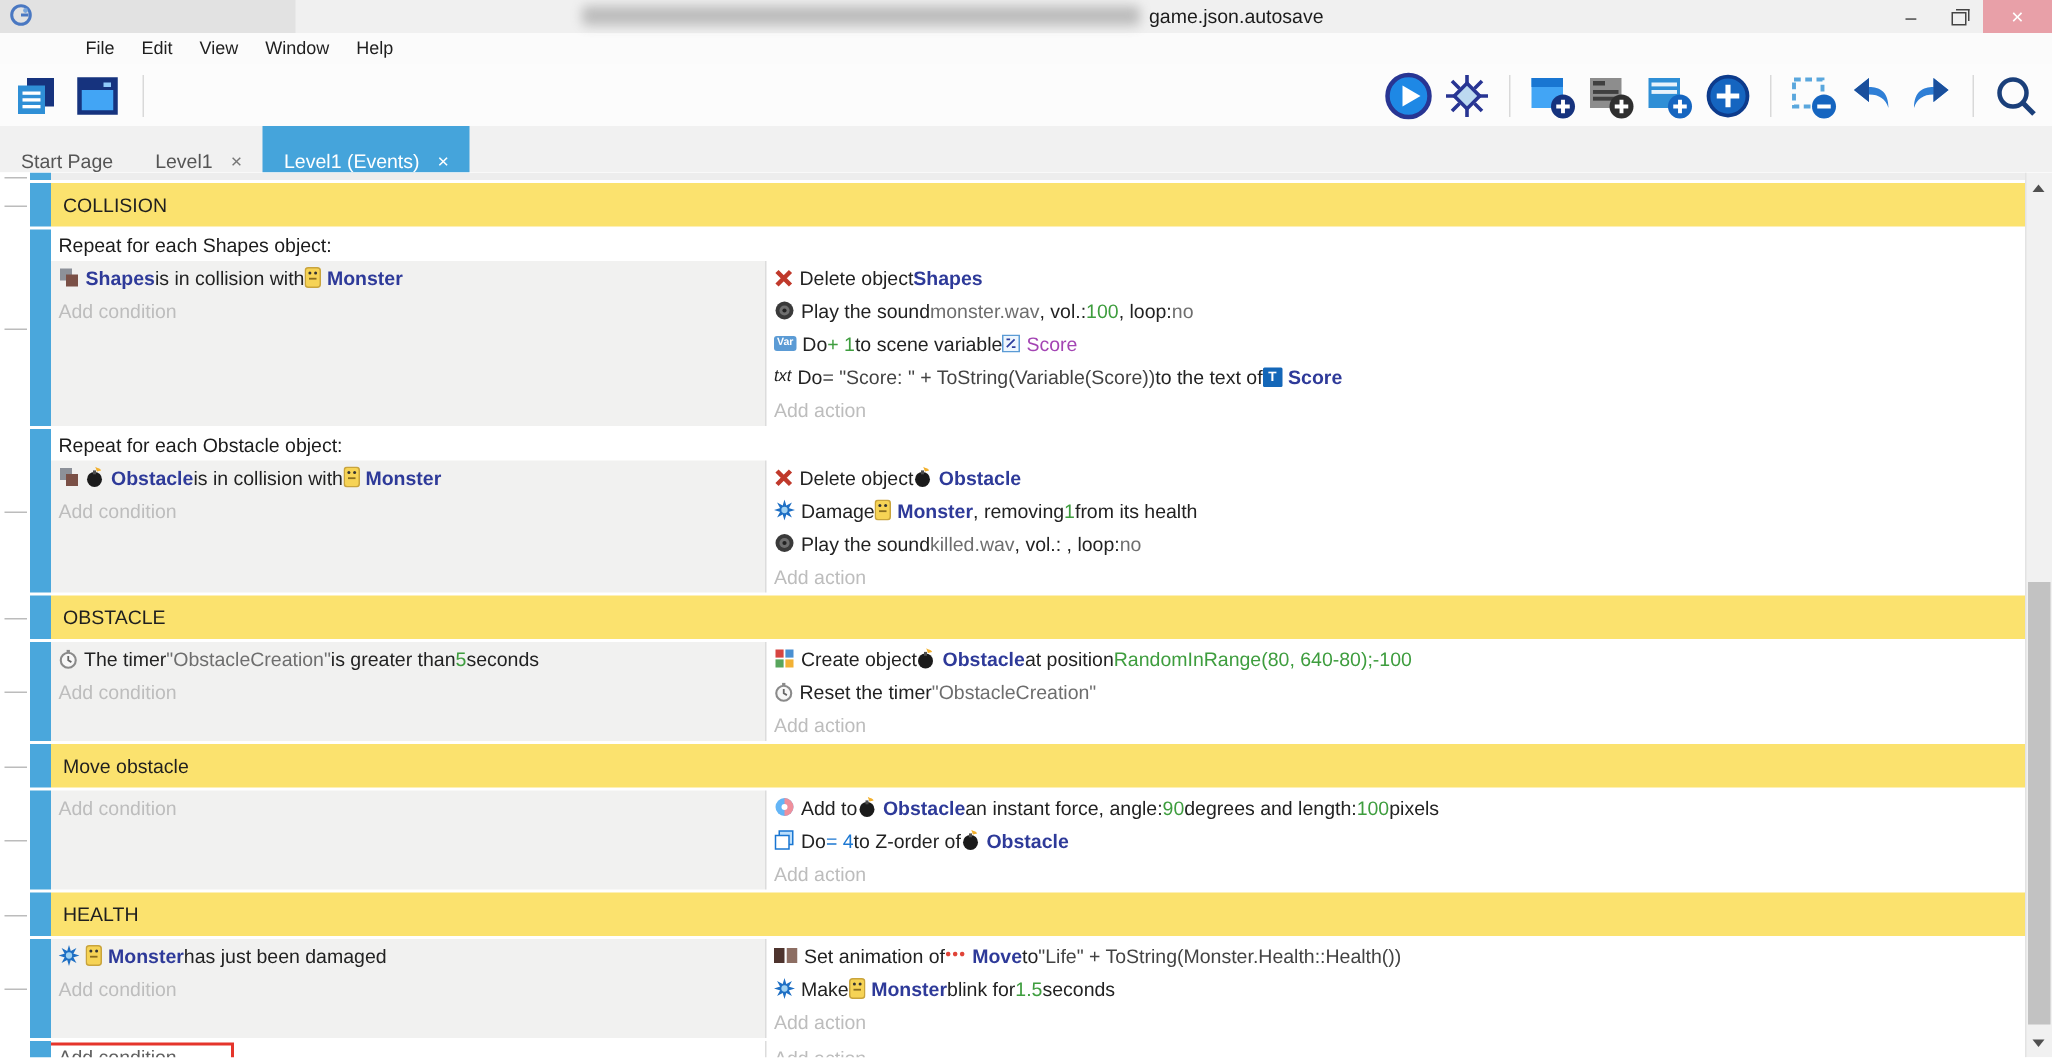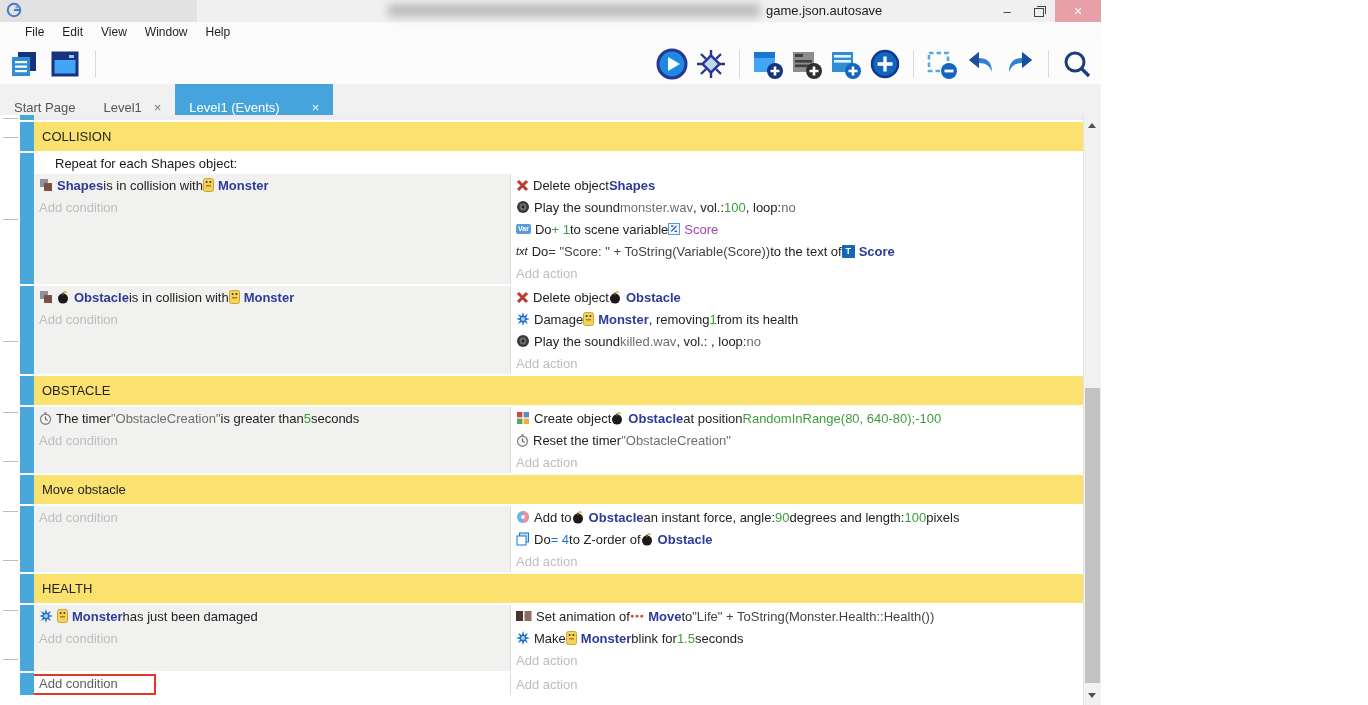--- a/index.html
+++ b/index.html
@@ -1,65 +1,65 @@
 <!DOCTYPE html>
 <html style="--tab_active: #45a4db; --event_bar: #4aa7dc; --comment_bg: #fbe26e; --object: #2e3a99; --number: #3e9d3e; --variable: #a344b3;"><head>
 <meta charset="utf-8">
 <style>
   html,body{margin:0;padding:0;}
   body{
     width:1368px;height:705px;overflow:hidden;background:#fff;
     font-family:"Liberation Sans","DejaVu Sans",sans-serif;
     -webkit-font-smoothing:antialiased;
   }
-  .window{width:1101px;height:705px;display:flex;flex-direction:column;position:relative;}
+  .window{width:1368px;height:705px;display:flex;flex-direction:column;position:relative;}
 
   
   .titlebar{height:22px;background:#f0f0f0;position:relative;flex-shrink:0;}
   .titlebar-left{position:absolute;left:0;top:0;width:197px;height:22px;background:#e2e2e2;}
   .app-logo{position:absolute;left:6px;top:2px;width:16px;height:16px;}
   .title-blur{position:absolute;left:388px;top:4px;width:372px;height:13px;background:#7d7d7d;opacity:.45;filter:blur(4px);border-radius:3px;}
   .title-text{position:absolute;left:766px;top:3px;font-size:13px;color:#1c1c1c;white-space:nowrap;}
   .win-controls{position:absolute;right:0;top:0;height:22px;display:flex;}
   .wbtn{width:32px;height:22px;border:none;background:transparent;display:flex;align-items:center;justify-content:center;font-size:13px;color:#333;padding:0;font-family:inherit;}
   .wbtn .restore-glyph{width:8px;height:7px;border:1px solid #444;position:relative;background:#f0f0f0;margin-top:2px;}
   .wbtn .restore-glyph::before{content:"";position:absolute;left:2px;top:-3px;width:8px;height:7px;border:1px solid #444;border-bottom:none;border-left:none;}
   .wbtn.close{width:46px;background:#e8a0a8;color:#fff;font-size:14px;}
 
   
   .menubar{height:21px;background:#fbfbfb;display:flex;align-items:center;flex-shrink:0;}
   .menu-item{font-size:12px;color:#1e1e1e;padding:0 9px;line-height:21px;}
-  .menu-item:first-child{padding-left:25px;}
+  .menu-item:first-child{padding-left:9px;margin-left:48px;}
 
   
   .toolbar{height:41px;background:#fcfcfc;display:flex;align-items:center;justify-content:space-between;flex-shrink:0;}
   .tb-group{display:flex;align-items:center;height:100%;}
   .tb-left{margin-left:8px;gap:9px;}
   .tb-right{margin-right:8px;gap:7px;}
   .tbi{width:32px;height:32px;display:flex;align-items:center;justify-content:center;border:none;background:transparent;padding:0;}
   .tb-sep{width:1px;height:28px;background:#d9d9d9;margin:0 5px;}
 
   
   .tabbar{height:31px;background:#f1f1f1;display:flex;align-items:stretch;flex-shrink:0;}
   .tab{display:flex;align-items:flex-end;padding:0 14px;font-size:13px;color:#555;}
   .tab .tab-close{margin-left:12px;font-size:13px;color:#777;}
-  .tab.active{background:var(--tab_active,#45a4db);color:#fff;gap:20px;}
+  .tab.active{background:var(--tab_active,#45a4db);color:#fff;}
   .tab.active .tab-close{color:#fff;}
 
   
   .events-wrap{flex:1;display:flex;position:relative;overflow:hidden;background:#fff;}
   .gutter{width:20px;flex-shrink:0;position:relative;background:#fff;}
   .tick{position:absolute;left:3px;width:15px;height:1px;background:#bcbcbc;}
   .events-col{flex:1;display:flex;flex-direction:column;overflow:hidden;}
   .block{display:flex;margin-bottom:2px;flex-shrink:0;}
   .block .bar{width:14px;flex-shrink:0;background:var(--event_bar,#4aa7dc);}
   .block .content{flex:1;min-width:0;}
   .block.partial .content{background:#ededed;}
   .block.comment .content{background:var(--comment_bg,#fbe26e);height:29px;line-height:29px;font-size:13px;color:#1f1f1f;padding-left:8px;}
-  .ev-header{height:21px;line-height:21px;font-size:13px;color:#1b1b1b;background:#fff;padding-left:21px;white-space:nowrap;}
+  .ev-header{height:21px;line-height:21px;font-size:13px;color:#1b1b1b;background:#fff;padding-left:5px;white-space:nowrap;}
   .ev-body{display:flex;}
   .conds{width:476px;flex-shrink:0;background:#f1f1f0;}
   .conds.plain{background:#fff;}
   .acts{flex:1;min-width:0;background:#fff;border-left:1px solid #dcdcdc;}
   .line{height:22px;font-size:13px;display:flex;align-items:center;padding-left:5px;white-space:nowrap;overflow:hidden;}
   .line .ic{margin-right:4px;display:inline-flex;align-items:flex-end;flex-shrink:0;}
   .seg{display:inline;}
   .s-plain{color:#222;}
   .s-object{color:var(--object,#2e3a99);font-weight:bold;}
   .s-num{color:var(--number,#3e9d3e);}
@@ -336,20 +336,21 @@
                 <div class="line">
                   <span class="seg s-ph">Add action</span>
                 </div>
               </div>
             </div>
           </div>
         </div>
         <div class="block event">
           <div class="bar"></div>
           <div class="content">
+            <div class="ev-header">Repeat for each Obstacle object:</div>
             <div class="ev-body">
               <div class="conds">
                 <div class="line">
                   <span class="ic">
                     <svg width="14" height="14" viewBox="0 0 14 14">
                       <rect x="1" y="1" width="8" height="8" fill="#8d9199"></rect>
                       <rect x="5" y="5" width="8" height="8" fill="#7a5046"></rect>
                     </svg>
                   </span>
                   <span class="ic">

